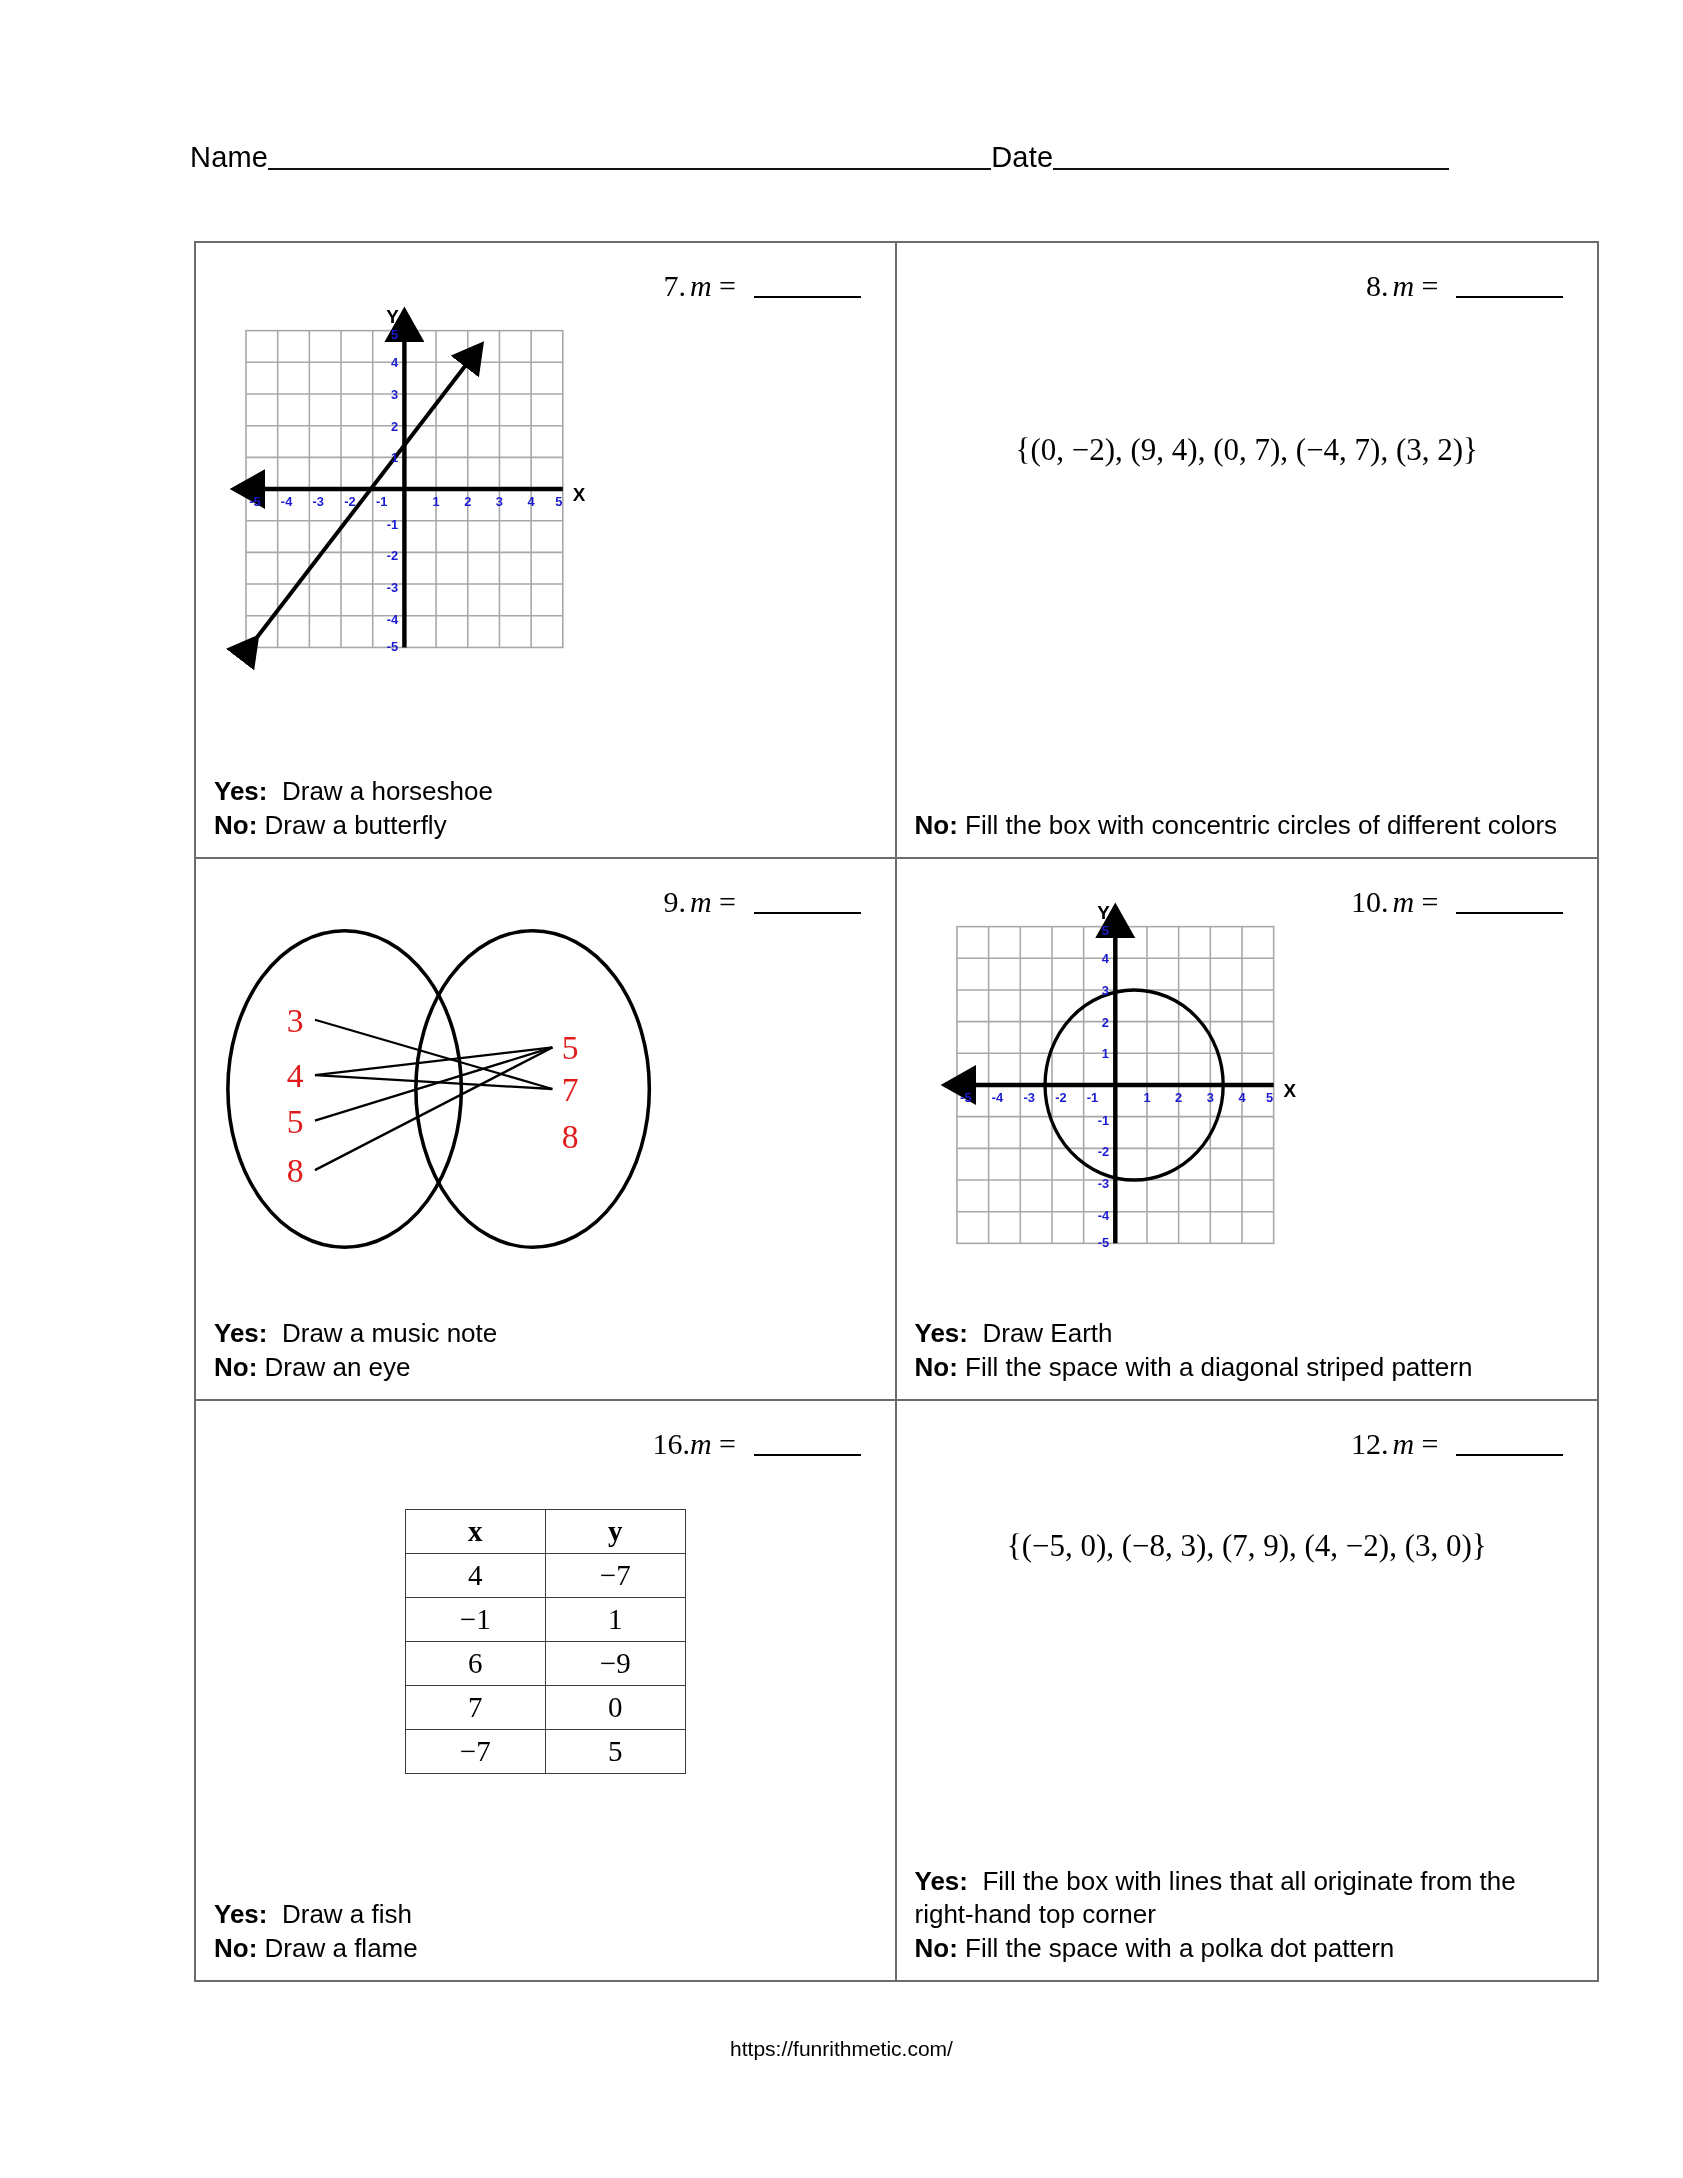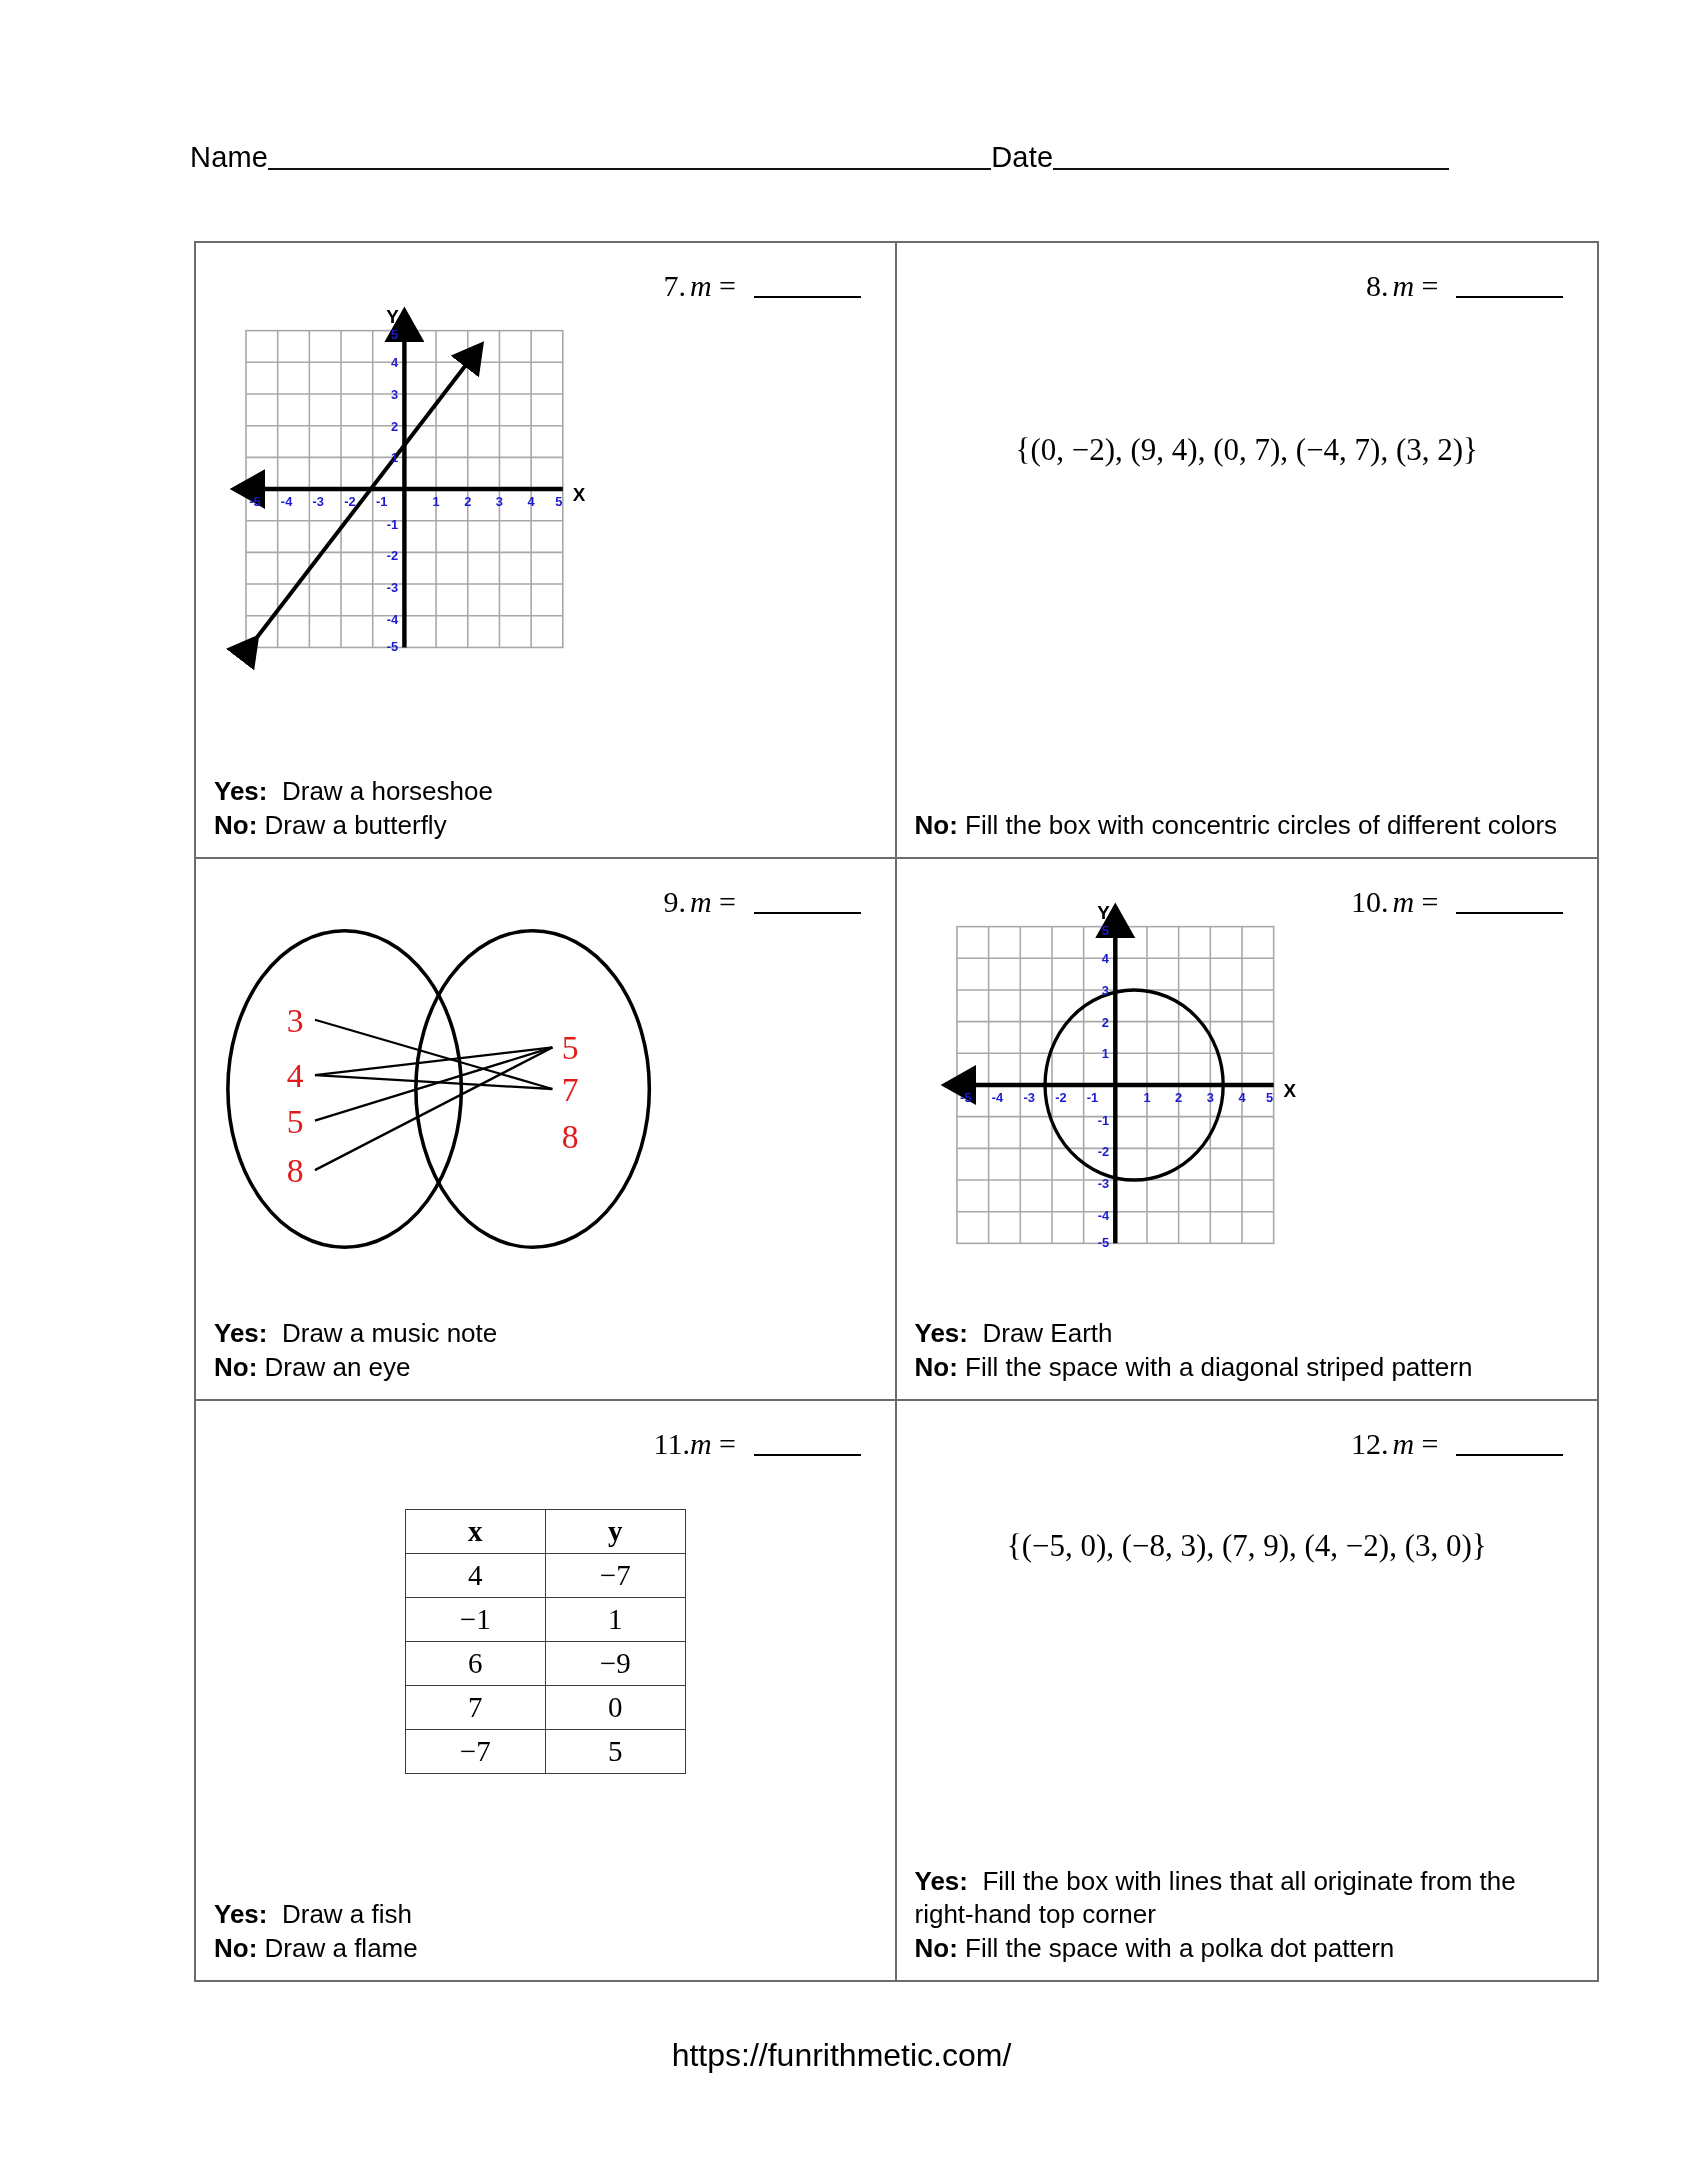--- a/index.html
+++ b/index.html
@@ -129,21 +129,21 @@
   }
   .xytable th { font-weight: bold; }
   .xytable td { font-weight: normal; }
 
   
   .footer {
     position: absolute;
     left: 0; right: 0;
     top: 2037px;
     text-align: center;
-    font-size: 32px;
+    font-size: 21px;
   }
   svg { display: block; }
 </style>
 </head>
 <body>
 
 <div class="header">
   <span class="hdr-label">Name</span>
   <span class="hdr-rule rule-name"></span>
   <span class="hdr-label">Date</span>
@@ -362,21 +362,21 @@
         <span class="line"><span class="lbl">No:</span>
           <span>Fill the space with a diagonal striped pattern</span></span>
       </div>
     </div>
   </div>
 
   <div class="row row-3">
 
     <div class="cell">
       <div class="prob">
-        <span class="num">11.</span><span class="mvar" style="padding-left:0">m</span>
+        <span class="num">16.</span><span class="mvar" style="padding-left:0">m</span>
         <span class="eq">=</span>
         <span class="blank"></span>
       </div>
       <div class="cell-body">
         <div style="position:absolute;left:0;right:0;top:48px;">
           <table class="xytable">
             <thead>
               <tr>
                 <th>x</th>
                 <th>y</th>

